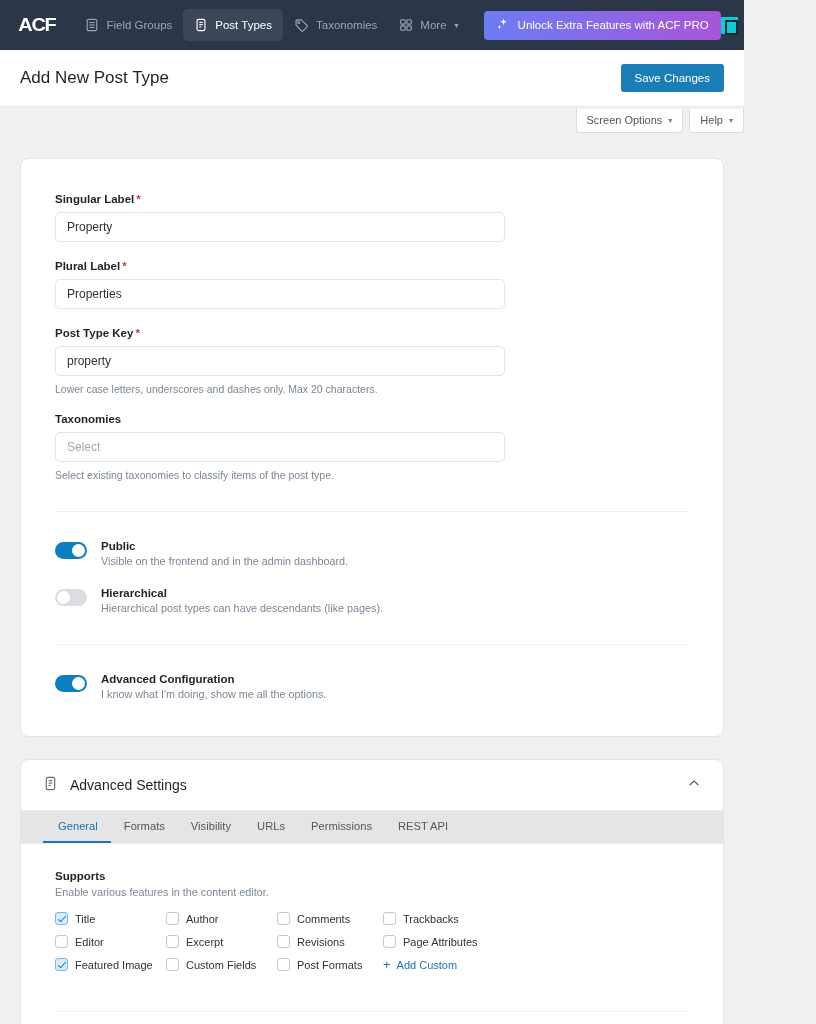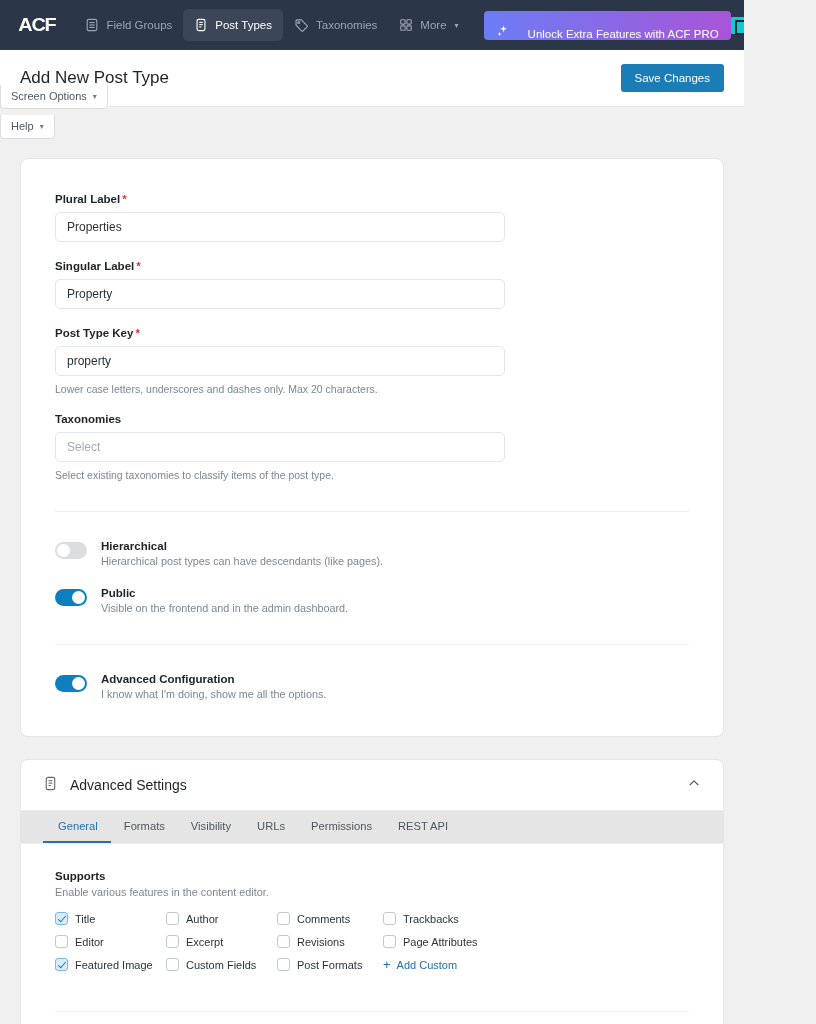--- a/index.html
+++ b/index.html
@@ -43,22 +43,22 @@
     font-size: 11.5px;
     white-space: nowrap;
     cursor: pointer;
     text-align: right;
   }
   .nav-item.active { background: #3b4658; color: #ffffff; }
   .nav-item svg { display: block; }
   .nav-caret { font-size: 8px; margin-left: 1px; }
   .pro-btn {
     display: flex;
-    align-items: flex-end;
-    gap: 18px;
+    align-items: center;
+    gap: 8px;
     height: 29px;
     padding: 0 12px;
     margin-left: 14px;
     border-radius: 4px;
     background: linear-gradient(90deg, #6b7df5 0%, #a855d8 100%);
     color: #fff;
     font-size: 11.5px;
     font-weight: 400;
     white-space: nowrap;
     cursor: pointer;
@@ -116,21 +116,20 @@
   }
 
   
   .so-row {
     height: 32px;
     display: flex;
     justify-content: flex-end;
     align-items: flex-start;
     gap: 6px;
     padding-top: 2px;
-    flex-direction: column;
   }
   .so-btn {
     background: #ffffff;
     border: 1px solid #dcdcde;
     border-top: none;
     border-radius: 0 0 4px 4px;
     font-size: 11px;
     color: #50575e;
     padding: 5px 10px 6px 10px;
     cursor: pointer;
@@ -370,63 +369,63 @@
     </button>
     <button class="so-btn">
       <span>Help</span>
       <span class="tri">▾</span>
     </button>
   </div>
 
   <div class="card card-basic">
 
     <div class="field">
+      <label class="field-label"><span>Singular Label</span><span class="req">*</span></label>
+      <input class="text-input" type="text" value="Property" style="">
+    </div>
+
+    <div class="field">
       <label class="field-label"><span>Plural Label</span><span class="req">*</span></label>
       <input class="text-input" type="text" value="Properties" style="">
-    </div>
-
-    <div class="field">
-      <label class="field-label"><span>Singular Label</span><span class="req">*</span></label>
-      <input class="text-input" type="text" value="Property" style="">
     </div>
 
     <div class="field">
       <label class="field-label"><span>Post Type Key</span><span class="req">*</span></label>
       <input class="text-input" type="text" value="property" style="">
       <div class="field-hint">Lower case letters, underscores and dashes only. Max 20 characters.</div>
     </div>
 
     <div class="field">
       <label class="field-label"><span>Taxonomies</span></label>
       <input class="text-input" type="text" placeholder="Select" style="">
       <div class="field-hint">Select existing taxonomies to classify items of the post type.</div>
     </div>
 
     <hr class="divider">
+
+    <div class="toggle-row">
+      <div class="toggle on">
+          <span class="knob"></span>
+        </div>
+      <div class="toggle-text">
+        <div class="toggle-title">Public</div>
+        <div class="toggle-desc">Visible on the frontend and in the admin dashboard.</div>
+      </div>
+    </div>
 
     <div class="toggle-row">
       <div class="toggle off">
           <span class="knob"></span>
         </div>
       <div class="toggle-text">
         <div class="toggle-title">Hierarchical</div>
         <div class="toggle-desc">Hierarchical post types can have descendants (like pages).</div>
       </div>
     </div>
 
-    <div class="toggle-row">
-      <div class="toggle on">
-          <span class="knob"></span>
-        </div>
-      <div class="toggle-text">
-        <div class="toggle-title">Public</div>
-        <div class="toggle-desc">Visible on the frontend and in the admin dashboard.</div>
-      </div>
-    </div>
-
     <hr class="divider">
 
     <div class="toggle-row" style="margin-bottom:0">
       <div class="toggle on">
           <span class="knob"></span>
         </div>
       <div class="toggle-text">
         <div class="toggle-title">Advanced Configuration</div>
         <div class="toggle-desc">I know what I'm doing, show me all the options.</div>
       </div>

